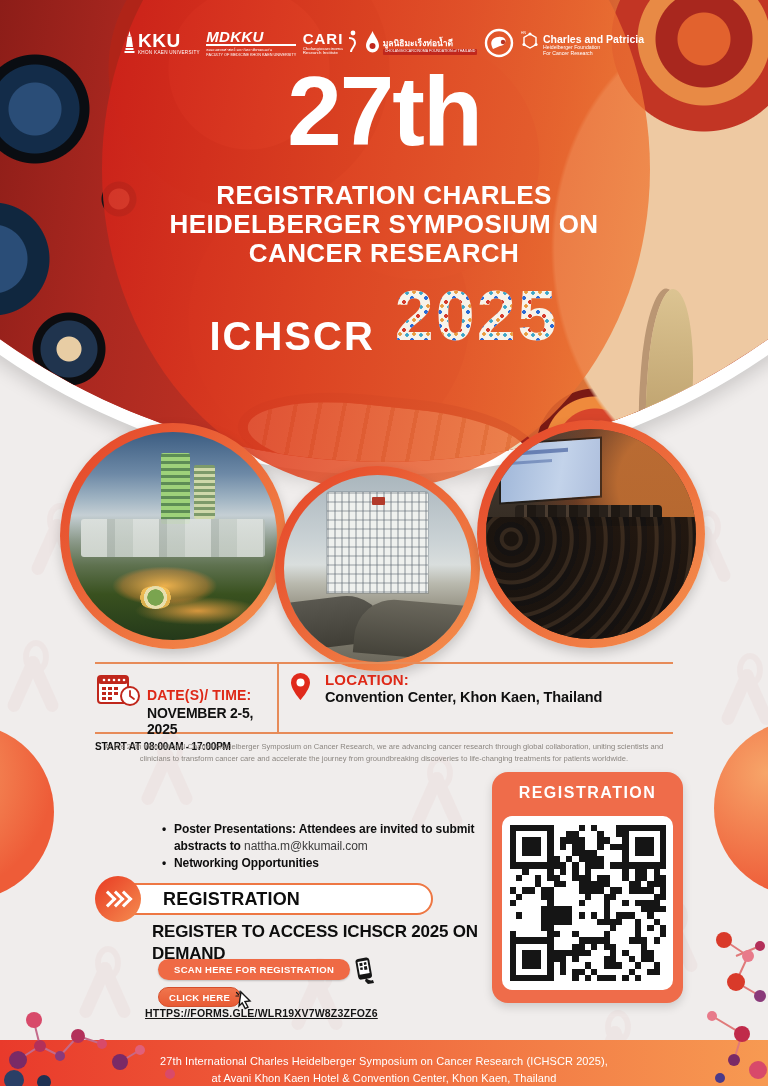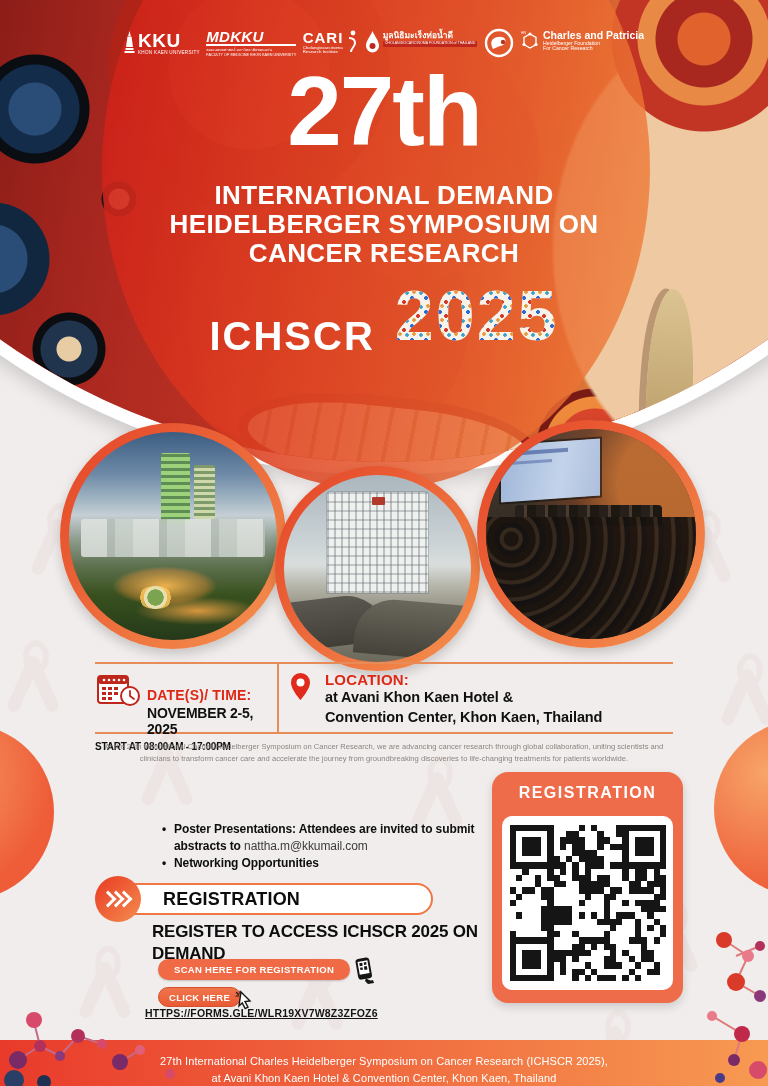--- a/index.html
+++ b/index.html
@@ -47,21 +47,21 @@
     background:repeating-linear-gradient(95deg,#f2e2c4 0 20px,#c9a478 20px 24px);
     border:10px solid #a3231c;border-radius:50%/60%;transform:rotate(6deg);box-sizing:border-box;}
 
   
   .overlay{position:absolute;left:102px;top:-152px;width:548px;height:642px;border-radius:50%;
     background:linear-gradient(100deg,rgba(206,32,25,.9) 5%,rgba(224,70,35,.87) 45%,rgba(240,125,55,.78) 95%);}
 
   
   .logos{position:absolute;left:124px;top:20px;width:520px;height:46px;display:flex;
     align-items:center;justify-content:space-between;color:#fff;z-index:6;}
-  .lg{display:flex;align-items:flex-start;gap:3px;}
+  .lg{display:flex;align-items:flex-end;gap:3px;}
   .lg .col{display:flex;flex-direction:column;line-height:1.05;}
   .kku-abbr{font-size:19px;font-weight:800;letter-spacing:.5px;}
   .kku-sub{font-size:4.6px;letter-spacing:.3px;}
   .md-abbr{font-size:15px;font-weight:800;font-style:italic;border-bottom:2px solid #fff;letter-spacing:.3px;}
   .md-sub{font-size:3.8px;margin-top:1.5px;}
   .cari-abbr{font-size:15px;font-weight:800;letter-spacing:1px;}
   .cari-sub{font-size:4.4px;}
   .ccf-thai{font-size:8.5px;font-weight:700;}
   .ccf-sub{font-size:3.6px;background:#c0271c;color:#fff;padding:1px 2px;border-radius:1px;margin-top:1px;}
   .cpp-l1{font-size:10.5px;font-weight:800;}
@@ -298,21 +298,21 @@
       <div class="col">
         <span class="cpp-l1">Charles and Patricia</span>
         <span class="cpp-l2">Heidelberger Foundation</span>
         <span class="cpp-l3">For Cancer Research</span>
       </div>
     </div>
   </div>
 
   <div class="ordinal">27th</div>
   <div class="sym-title">
-    <div>INTERNATIONAL DEMAND</div>
+    <div>REGISTRATION CHARLES</div>
     <div>HEIDELBERGER SYMPOSIUM ON</div>
     <div>CANCER RESEARCH</div>
   </div>
   <div class="acr-row">
     <span class="acr">ICHSCR</span>
     <span class="year">2025</span>
   </div>
 
   <div class="pc pc1">
     <div class="pc-inner">
@@ -378,21 +378,20 @@
     </div>
     <div class="info-sep"></div>
     <div class="info-right">
       <span class="pin-wrap">
         <svg width="19" height="27" viewBox="0 0 19 27">
             <path fill="#e02a1c" d="M9.5 0A9.5 9.5 0 0119 9.5c0 7-9.5 17.5-9.5 17.5S0 16.5 0 9.5A9.5 9.5 0 019.5 0z"></path>
             <circle cx="9.5" cy="9.5" r="4" fill="#fff"></circle>
           </svg>
       </span>
       <div class="lab-red loc-ind" style="font-size:15px;">LOCATION:</div>
-      <div class="loc-line loc-ind">at Avani Khon Kaen Hotel &amp;</div>
       <div class="loc-line loc-ind">Convention Center, Khon Kaen, Thailand</div>
     </div>
   </div>
 
   <div class="desc">At the 27th International Charles Heidelberger Symposium on Cancer Research, we are advancing cancer research through global collaboration, uniting scientists and clinicians to transform cancer care and accelerate the journey from groundbreaking discoveries to life-changing treatments for patients worldwide.</div>
 
   <div class="bullets">
     <div class="li"><span>Poster Presentations: Attendees are invited to submit abstracts to </span><span class="email">nattha.m@kkumail.com</span></div>
     <div class="li"><span>Networking Opportunities</span></div>
   </div>

